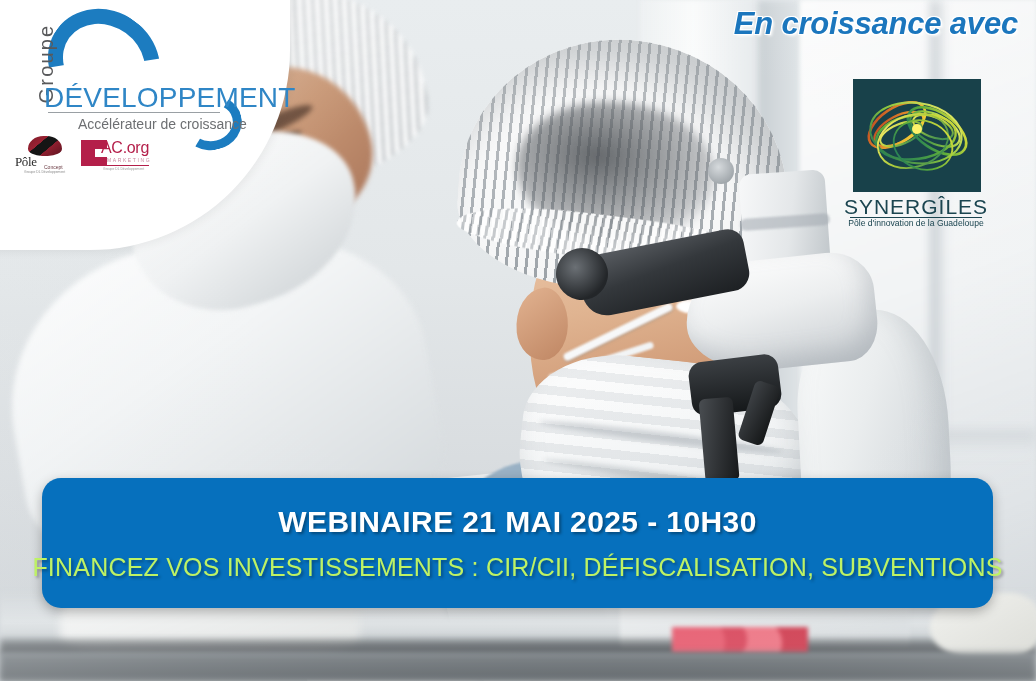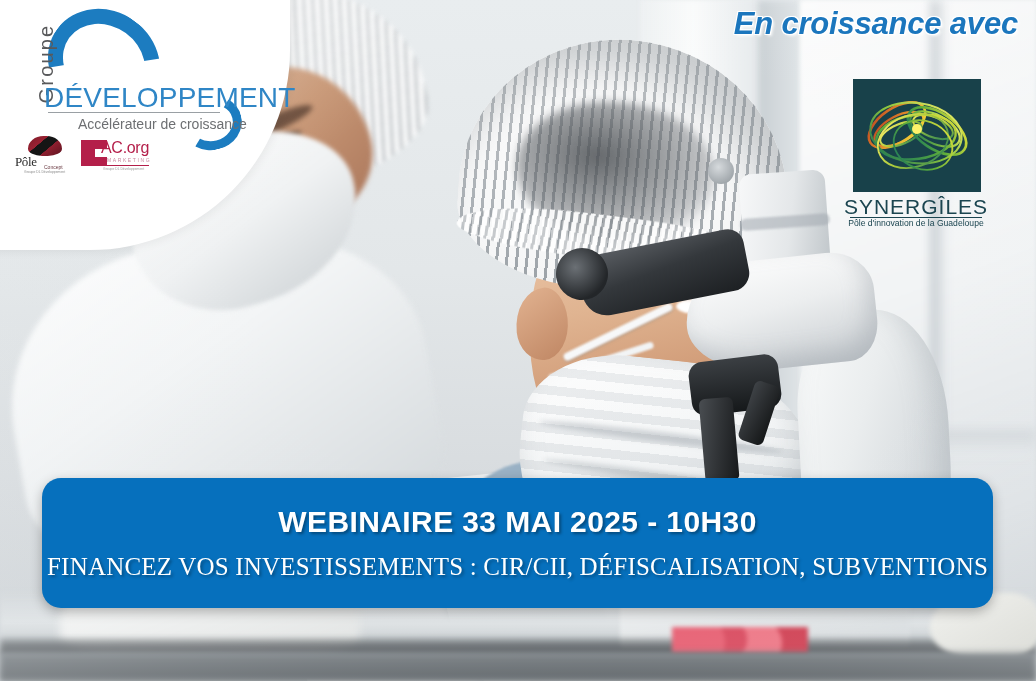--- a/index.html
+++ b/index.html
@@ -612,25 +612,25 @@
   .banner-title {
     color: #ffffff;
     font-size: 30px;
     font-weight: bold;
     letter-spacing: .4px;
     font-family: "Liberation Sans", sans-serif;
     text-shadow: 2px 2px 3px rgba(0,0,0,.35);
     white-space: nowrap;
   }
   .banner-sub {
-    color: #ffffff;
+    color: #bef264;
     font-size: 25px;
     font-weight: normal;
     letter-spacing: .2px;
-    font-family: Liberation Serif, serif;
+    font-family: Liberation Sans, sans-serif;
     text-shadow: 2px 2px 3px rgba(0,0,0,.32);
     white-space: nowrap;
   }
 </style>
 </head>
 <body>
 
 <div id="poster">
 
   <div class="photo">
@@ -773,17 +773,17 @@
           <circle cx="64" cy="50" r="5" fill="#fdf36a" stroke="none"></circle>
         </g>
       </svg>
     </div>
     <div class="syn-name">SYNERGÎLES</div>
     <div class="syn-rule"></div>
     <div class="syn-tag">Pôle d'innovation de la Guadeloupe</div>
   </div>
 
   <div class="banner">
-    <div class="banner-title">WEBINAIRE 33 MAI 2025 - 10H30</div>
+    <div class="banner-title">WEBINAIRE 21 MAI 2025 - 10H30</div>
     <div class="banner-sub">FINANCEZ VOS INVESTISSEMENTS : CIR/CII, DÉFISCALISATION, SUBVENTIONS</div>
   </div>
 
 </div>
 
 </body></html>

